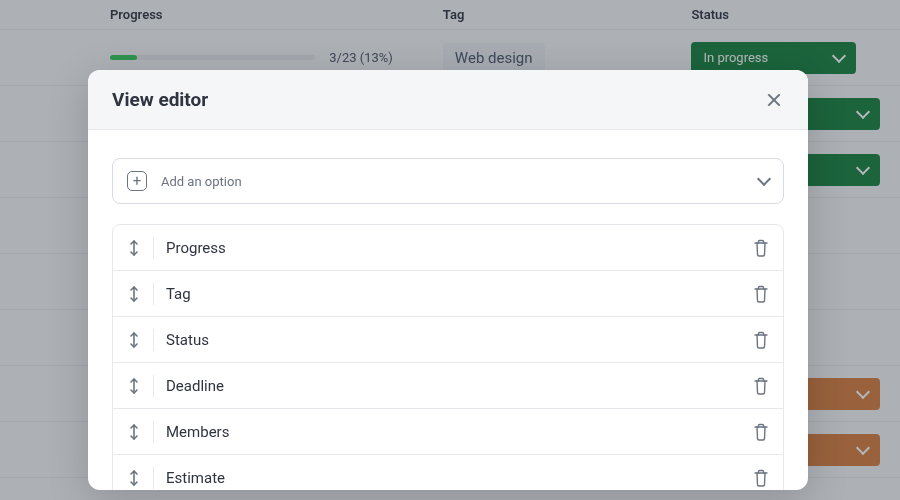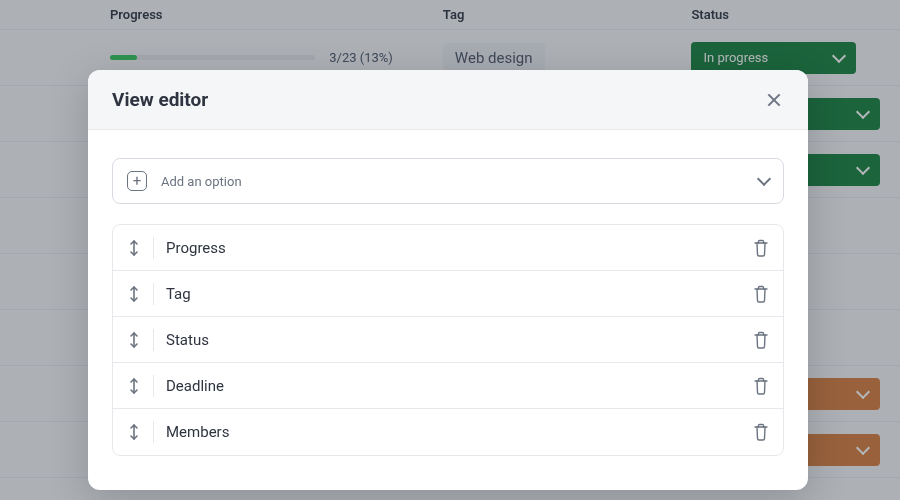--- a/index.html
+++ b/index.html
@@ -239,16 +239,34 @@
         <span class="field-label">Members</span>
         <span class="trash">
           <svg width="16" height="18" viewBox="0 0 16 18" fill="none" stroke="#6b7480" stroke-width="1.4" stroke-linecap="round" stroke-linejoin="round">
               <path d="M2 4 H14"></path>
               <path d="M5.5 4 V2.5 A1 1 0 0 1 6.5 1.5 H9.5 A1 1 0 0 1 10.5 2.5 V4"></path>
               <path d="M4 4 L4.5 15.5 A1.5 1.5 0 0 0 6 17 H10 A1.5 1.5 0 0 0 11.5 15.5 L12 4"></path>
             </svg>
         </span>
       </div>
 
+      <div class="field-row">
+        <span class="drag-icon">
+          <svg width="14" height="18" viewBox="0 0 14 18" fill="none" stroke="#6b7480" stroke-width="1.6" stroke-linecap="round" stroke-linejoin="round">
+              <path d="M7 2 L7 16"></path>
+              <path d="M4 5 L7 2 L10 5"></path>
+              <path d="M4 13 L7 16 L10 13"></path>
+            </svg>
+        </span>
+        <span class="sep"></span>
+        <span class="field-label">Estimate</span>
+        <span class="trash">
+          <svg width="16" height="18" viewBox="0 0 16 18" fill="none" stroke="#6b7480" stroke-width="1.4" stroke-linecap="round" stroke-linejoin="round">
+              <path d="M2 4 H14"></path>
+              <path d="M5.5 4 V2.5 A1 1 0 0 1 6.5 1.5 H9.5 A1 1 0 0 1 10.5 2.5 V4"></path>
+              <path d="M4 4 L4.5 15.5 A1.5 1.5 0 0 0 6 17 H10 A1.5 1.5 0 0 0 11.5 15.5 L12 4"></path>
+            </svg>
+        </span>
+      </div>
 
     </div>
   </div>
 </div>
 
 </body></html>

